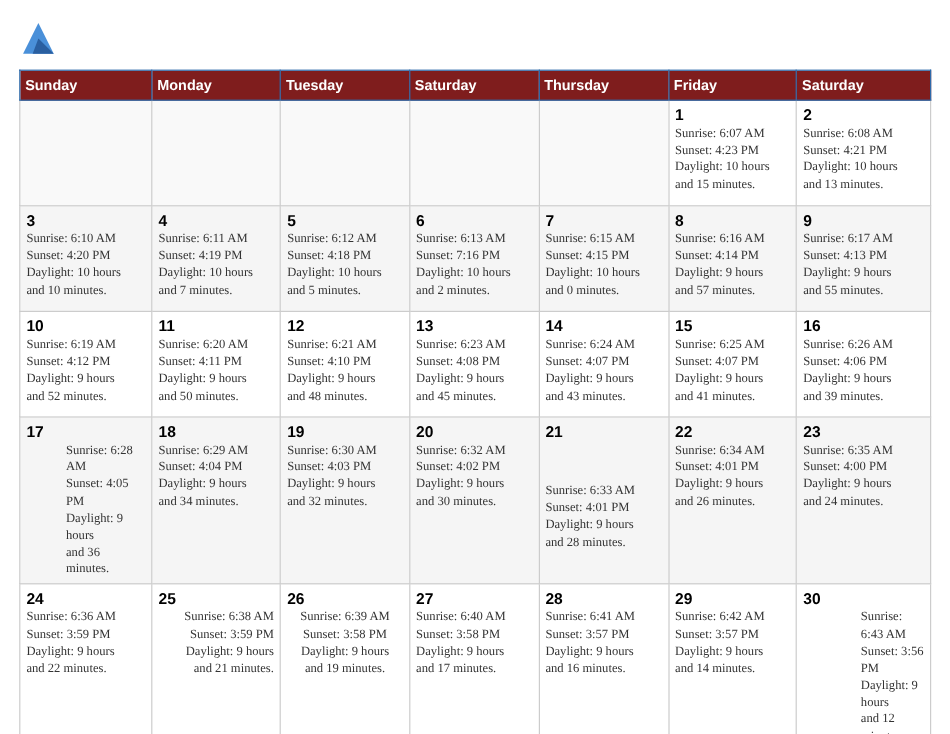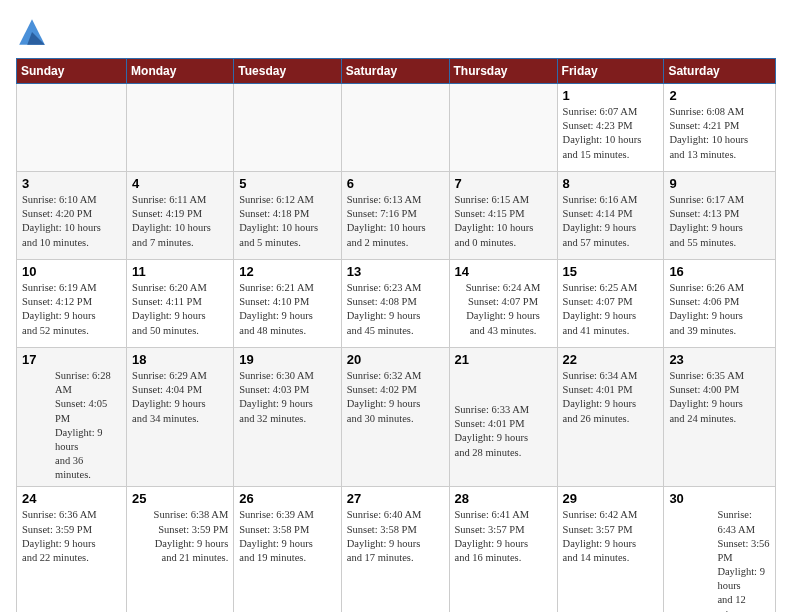--- a/index.html
+++ b/index.html
@@ -221,21 +221,21 @@
         </td>
         <td>
           <span class="day-number">13</span>
           <div class="day-info" style="white-space: pre-line;">Sunrise: 6:23 AM
 Sunset: 4:08 PM
 Daylight: 9 hours
 and 45 minutes.</div>
         </td>
         <td>
           <span class="day-number">14</span>
-          <div class="day-info" style="white-space: pre-line; text-align: center;">Sunrise: 6:24 AM
+          <div class="day-info" style="white-space: pre-line;">Sunrise: 6:24 AM
 Sunset: 4:07 PM
 Daylight: 9 hours
 and 43 minutes.</div>
         </td>
         <td>
           <span class="day-number">15</span>
           <div class="day-info" style="white-space: pre-line;">Sunrise: 6:25 AM
 Sunset: 4:07 PM
 Daylight: 9 hours
 and 41 minutes.</div>
@@ -309,21 +309,21 @@
         </td>
         <td>
           <span class="day-number">25</span>
           <div class="day-info" style="white-space: pre-line; text-align: right;">Sunrise: 6:38 AM
 Sunset: 3:59 PM
 Daylight: 9 hours
 and 21 minutes.</div>
         </td>
         <td>
           <span class="day-number">26</span>
-          <div class="day-info" style="white-space: pre-line;">Sunrise: 6:39 AM
+          <div class="day-info" style="white-space: pre-line; text-align: center;">Sunrise: 6:39 AM
 Sunset: 3:58 PM
 Daylight: 9 hours
 and 19 minutes.</div>
         </td>
         <td>
           <span class="day-number">27</span>
           <div class="day-info" style="white-space: pre-line;">Sunrise: 6:40 AM
 Sunset: 3:58 PM
 Daylight: 9 hours
 and 17 minutes.</div>

